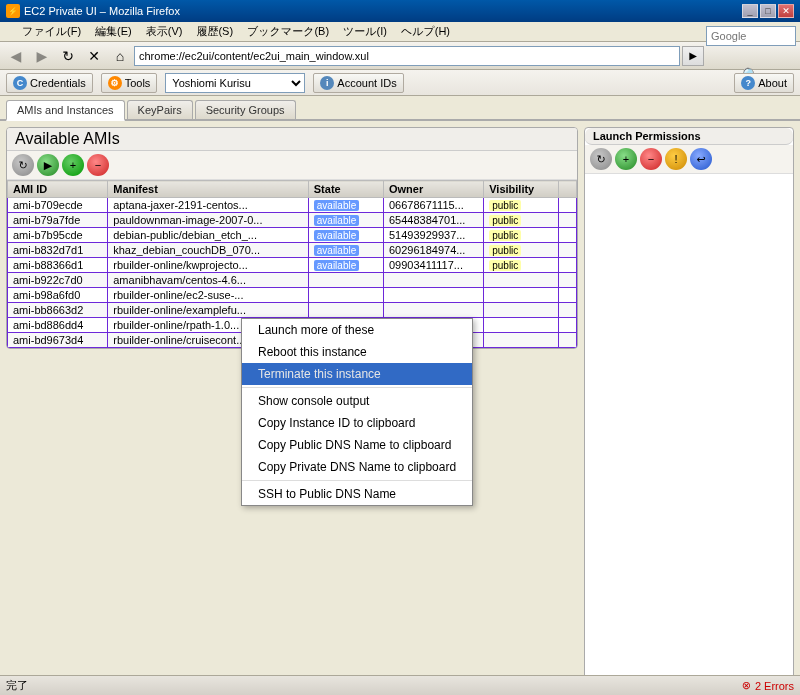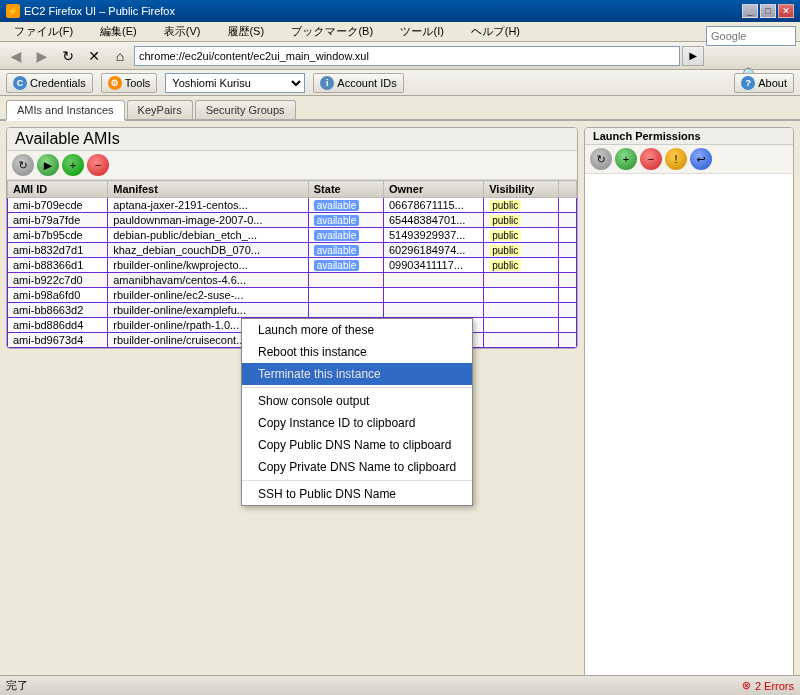--- a/index.html
+++ b/index.html
@@ -55,23 +55,23 @@
       justify-content: center;
       font-size: 9px;
       color: #333;
     }
     .title-btn.close { background: linear-gradient(to bottom, #e07070, #c04040); color: white; }
 
     
     .menu-bar {
       background: #ece9d8;
       border-bottom: 1px solid #aca899;
-      padding: 2px 8px;
-      display: flex;
-      gap: 15px;
+      padding: 2px 16px;
+      display: flex;
+      gap: 2px;
       height: 20px;
       align-items: center;
     }
     .menu-item {
       padding: 2px 6px;
       cursor: pointer;
       font-size: 11px;
       color: #000;
       white-space: nowrap;
     }
@@ -378,21 +378,21 @@
     }
     .status-left { display: flex; align-items: center; gap: 4px; }
     .status-right { display: flex; align-items: center; gap: 4px; color: #cc0000; }
   </style>
 </head>
 <body>
 
 <div class="title-bar">
   <div class="title-bar-left">
     <div class="title-bar-icon">⚡</div>
-    <span>EC2 Firefox UI – Public Firefox</span>
+    <span>EC2 Private UI – Mozilla Firefox</span>
   </div>
   <div class="title-bar-buttons">
     <div class="title-btn">_</div>
     <div class="title-btn">□</div>
     <div class="title-btn close">✕</div>
   </div>
 </div>
 
 <div class="menu-bar">
   <span class="menu-item">ファイル(F)</span>
@@ -556,21 +556,21 @@
   </tr>
             </tbody>
         </table>
       </div>
     </div>
 
   </div>
 
   <div class="right-panel">
     <div class="panel" style="height:100%;">
-      <div style="display:flex; align-items:center; padding: 2px 8px; background:#f0eeea; border-bottom:1px solid #ccc;">
+      <div style="display:flex; align-items:center; padding: 2px 8px; background:#f0eeea; border-bottom:1px solid #ccc;border-radius:7px;">
         <span style="font-weight:bold; font-size:11px;">Launch Permissions</span>
       </div>
       <div class="panel-toolbar">
         <button class="tool-btn gray">↻</button>
         <button class="tool-btn green">+</button>
         <button class="tool-btn red">−</button>
         <button class="tool-btn orange">!</button>
         <button class="tool-btn blue">↩</button>
       </div>
     </div>

